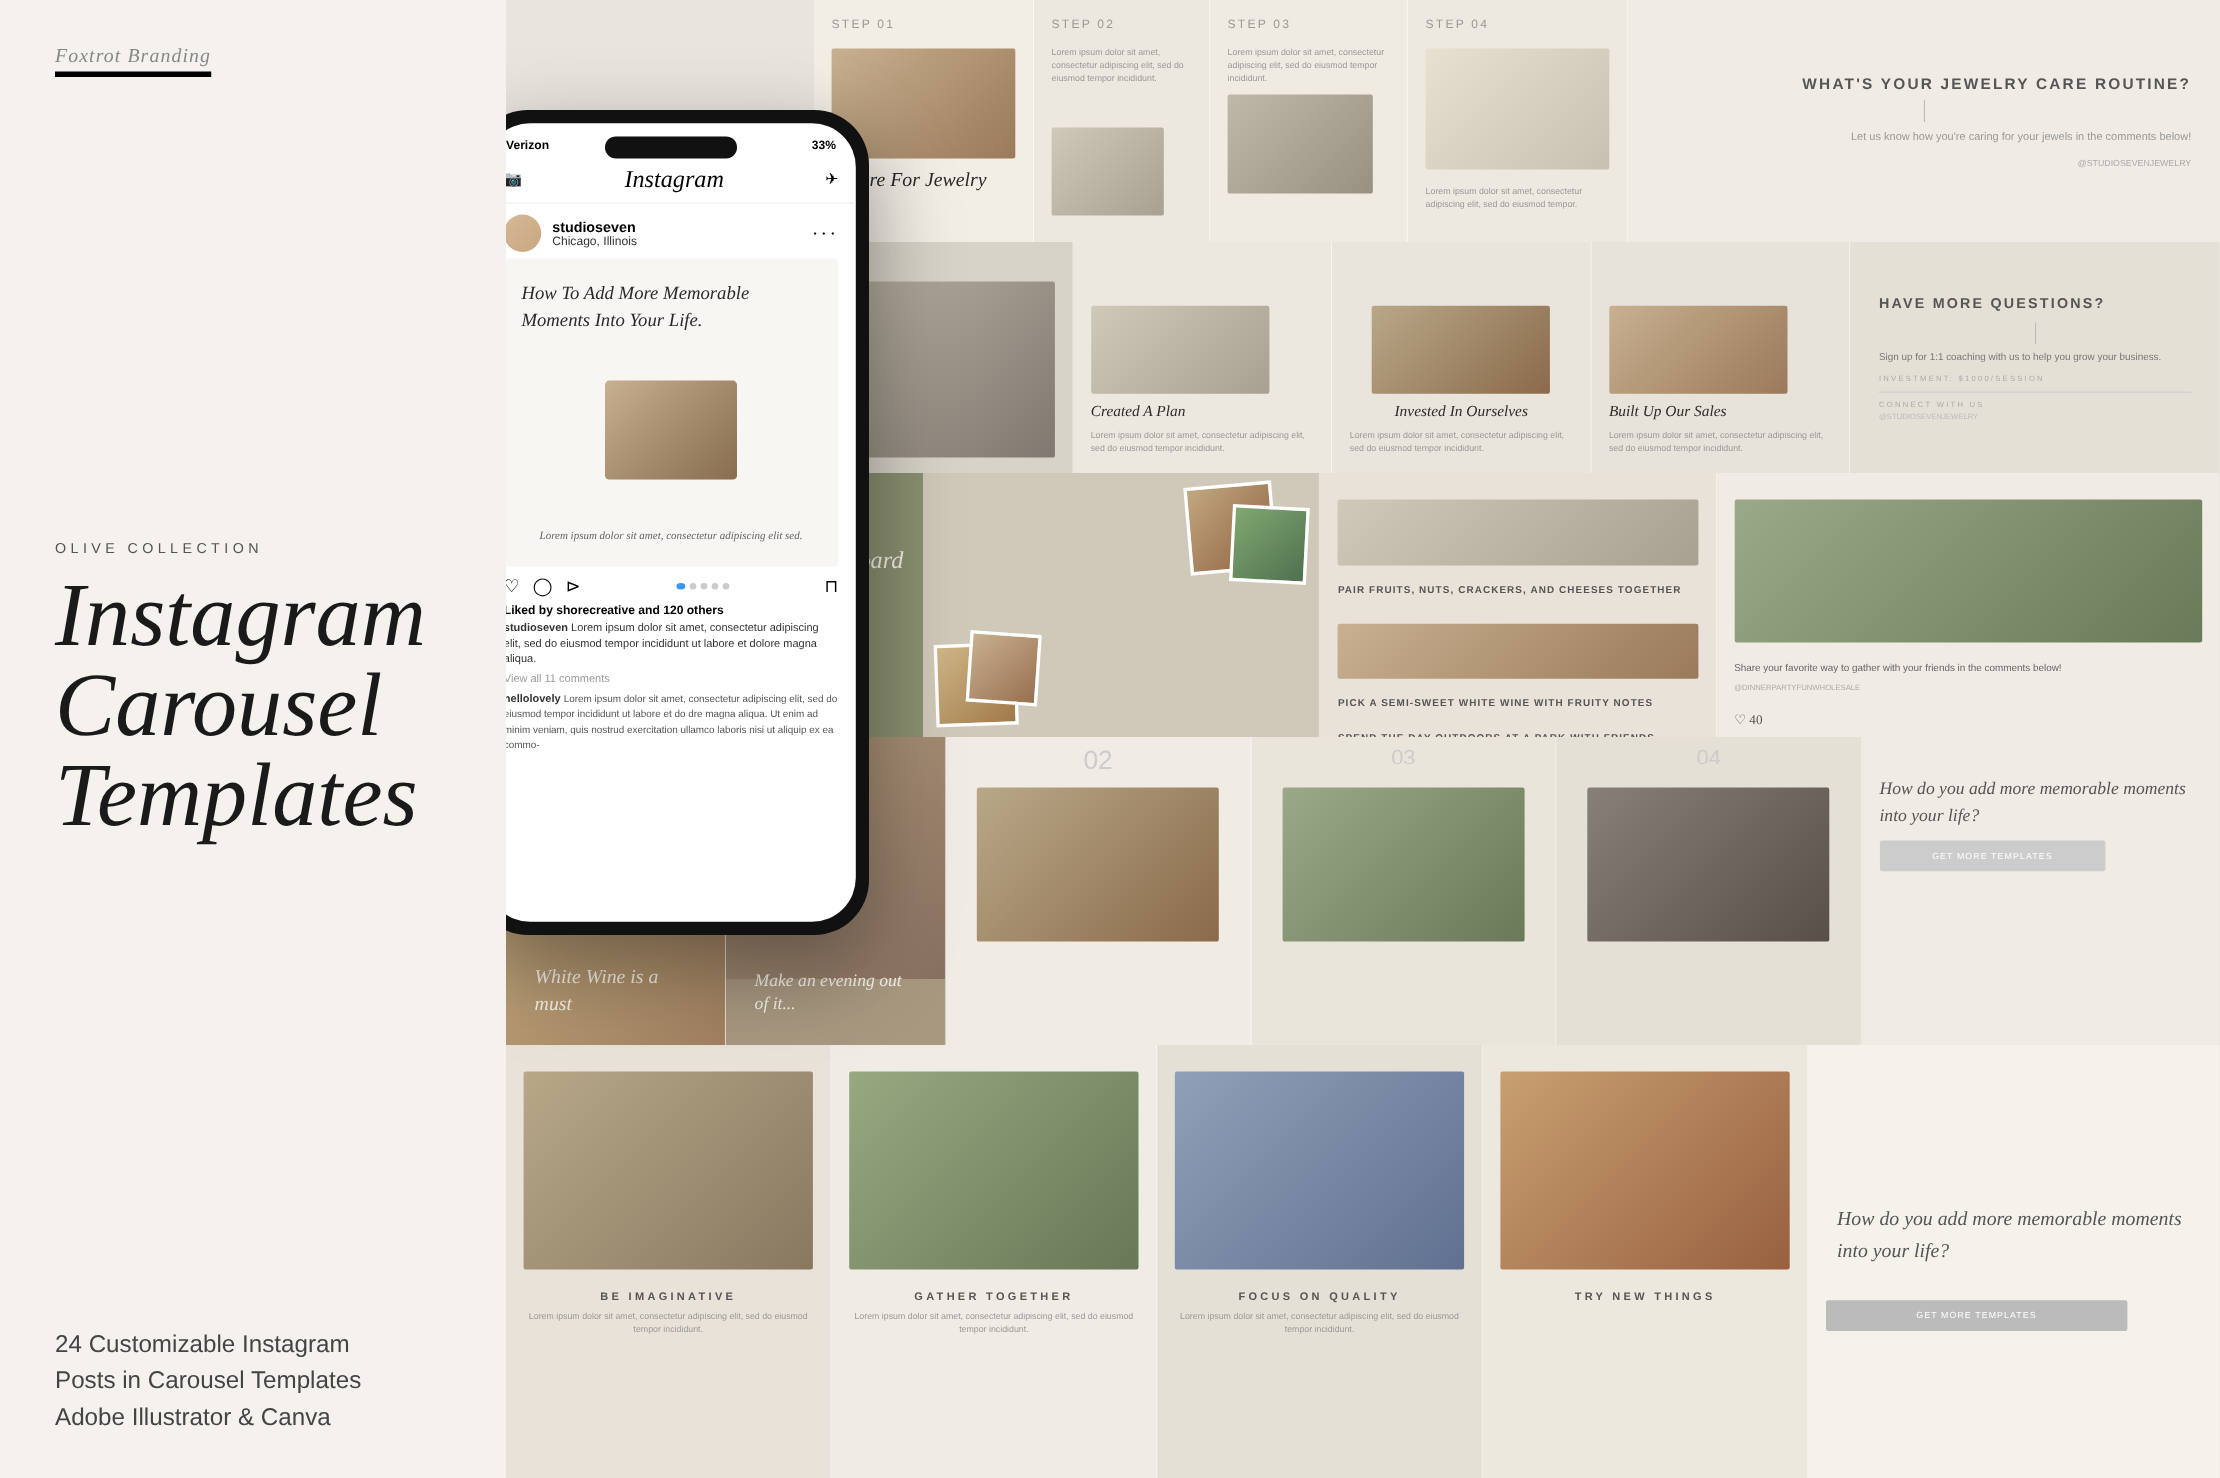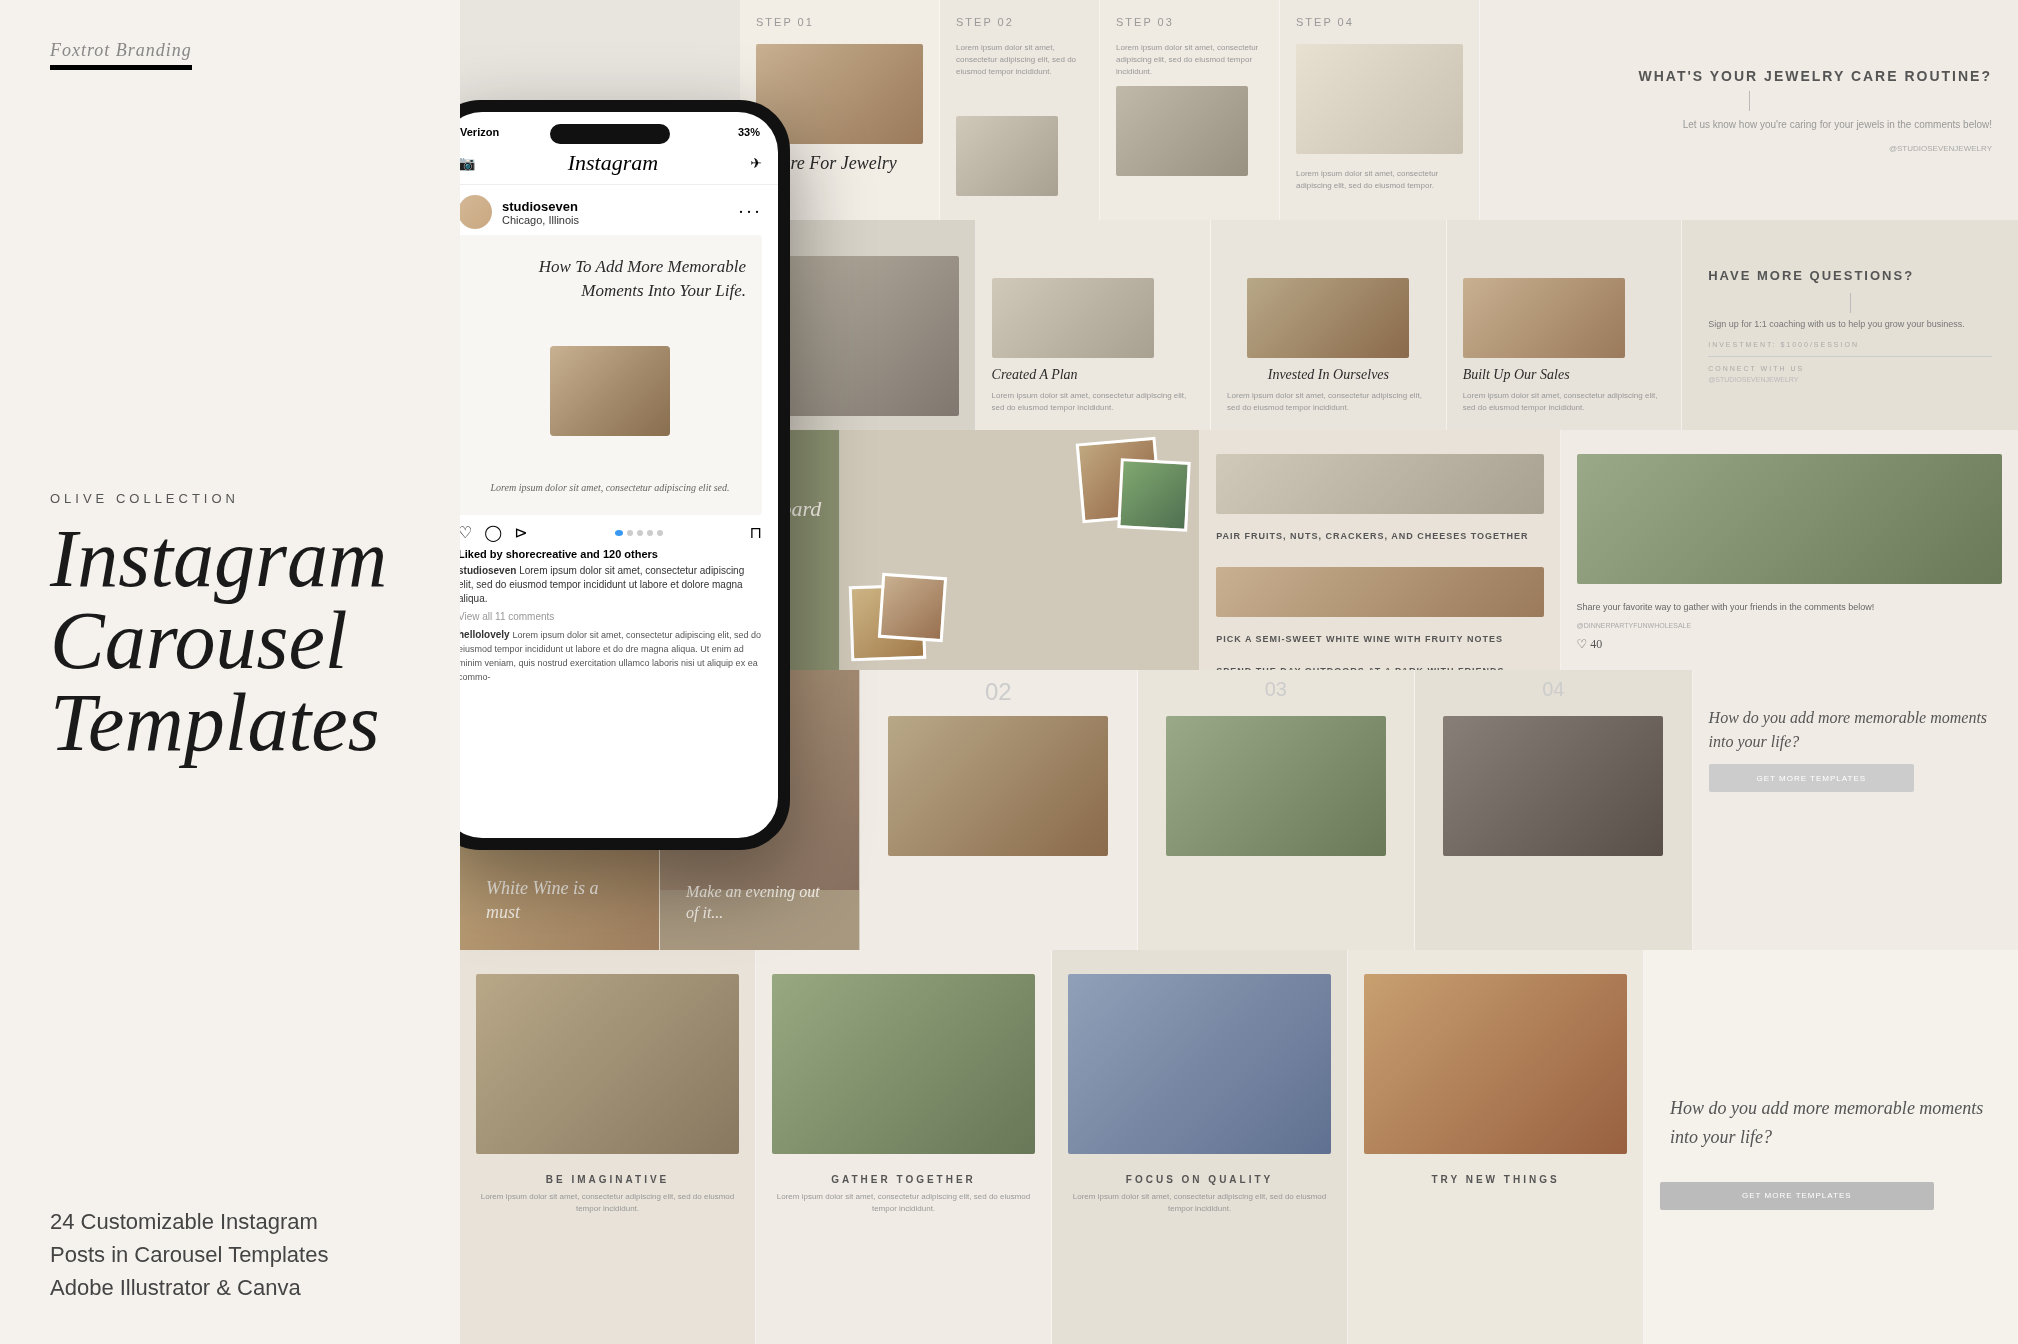--- a/index.html
+++ b/index.html
@@ -174,21 +174,21 @@
       font-size: 18px;
       color: #000;
       letter-spacing: 2px;
     }
 
     .insta-post-content {
       background: #f8f6f2;
       margin: 0 16px;
       border-radius: 4px;
       padding: 20px 16px;
-      text-align: right;
+      text-align: left;
       height: 280px;
       display: flex;
       flex-direction: column;
       align-items: center;
       justify-content: space-between;
     }
 
     .insta-post-title {
       font-style: italic;
       font-size: 17px;
@@ -605,21 +605,21 @@
       <div class="tmpl-photo-placeholder photo-warm-1" style="width:100%;height:50px;"></div>
       <div style="font-family:Arial,sans-serif;font-size:9px;font-weight:700;letter-spacing:1px;text-transform:uppercase;color:#555;margin-top:8px;line-height:1.4;">PICK A SEMI-SWEET WHITE WINE WITH FRUITY NOTES</div>
       <div class="tmpl-divider"></div>
       <div style="font-family:Arial,sans-serif;font-size:9px;font-weight:700;letter-spacing:1px;text-transform:uppercase;color:#555;margin-top:4px;line-height:1.4;">SPEND THE DAY OUTDOORS AT A PARK WITH FRIENDS</div>
     </div>
 
     <div class="tmpl-cell" style="background:#f0ece5;flex:1.3;">
       <div class="tmpl-photo-placeholder photo-green-1" style="width:100%;height:130px;"></div>
       <div style="font-size:9px;color:#666;line-height:1.6;font-family:Arial,sans-serif;margin-top:8px;">Share your favorite way to gather with your friends in the comments below!</div>
       <div style="font-size:7px;color:#aaa;margin-top:8px;font-family:Arial,sans-serif;">@DINNERPARTYFUNWHOLESALE</div>
-      <div style="margin-top:8px;font-size:12px;color:#555;">♡ 40</div>
+      <div style="margin-top:18px;font-size:12px;color:#555;">♡ 40</div>
     </div>
   </div>
 
   <div class="template-row-4">
 
     <div class="tmpl-cell" style="background:#c8b898;max-width:200px;justify-content:flex-end;">
       <div style="position:absolute;top:0;left:0;right:0;bottom:0;background:linear-gradient(135deg,#d0b888,#a08060);"></div>
       <div style="position:relative;z-index:1;padding:10px;">
         <div style="font-style:italic;font-size:18px;color:#f5f0e8;font-family:'Georgia',serif;line-height:1.3;">White Wine is a must</div>
       </div>

